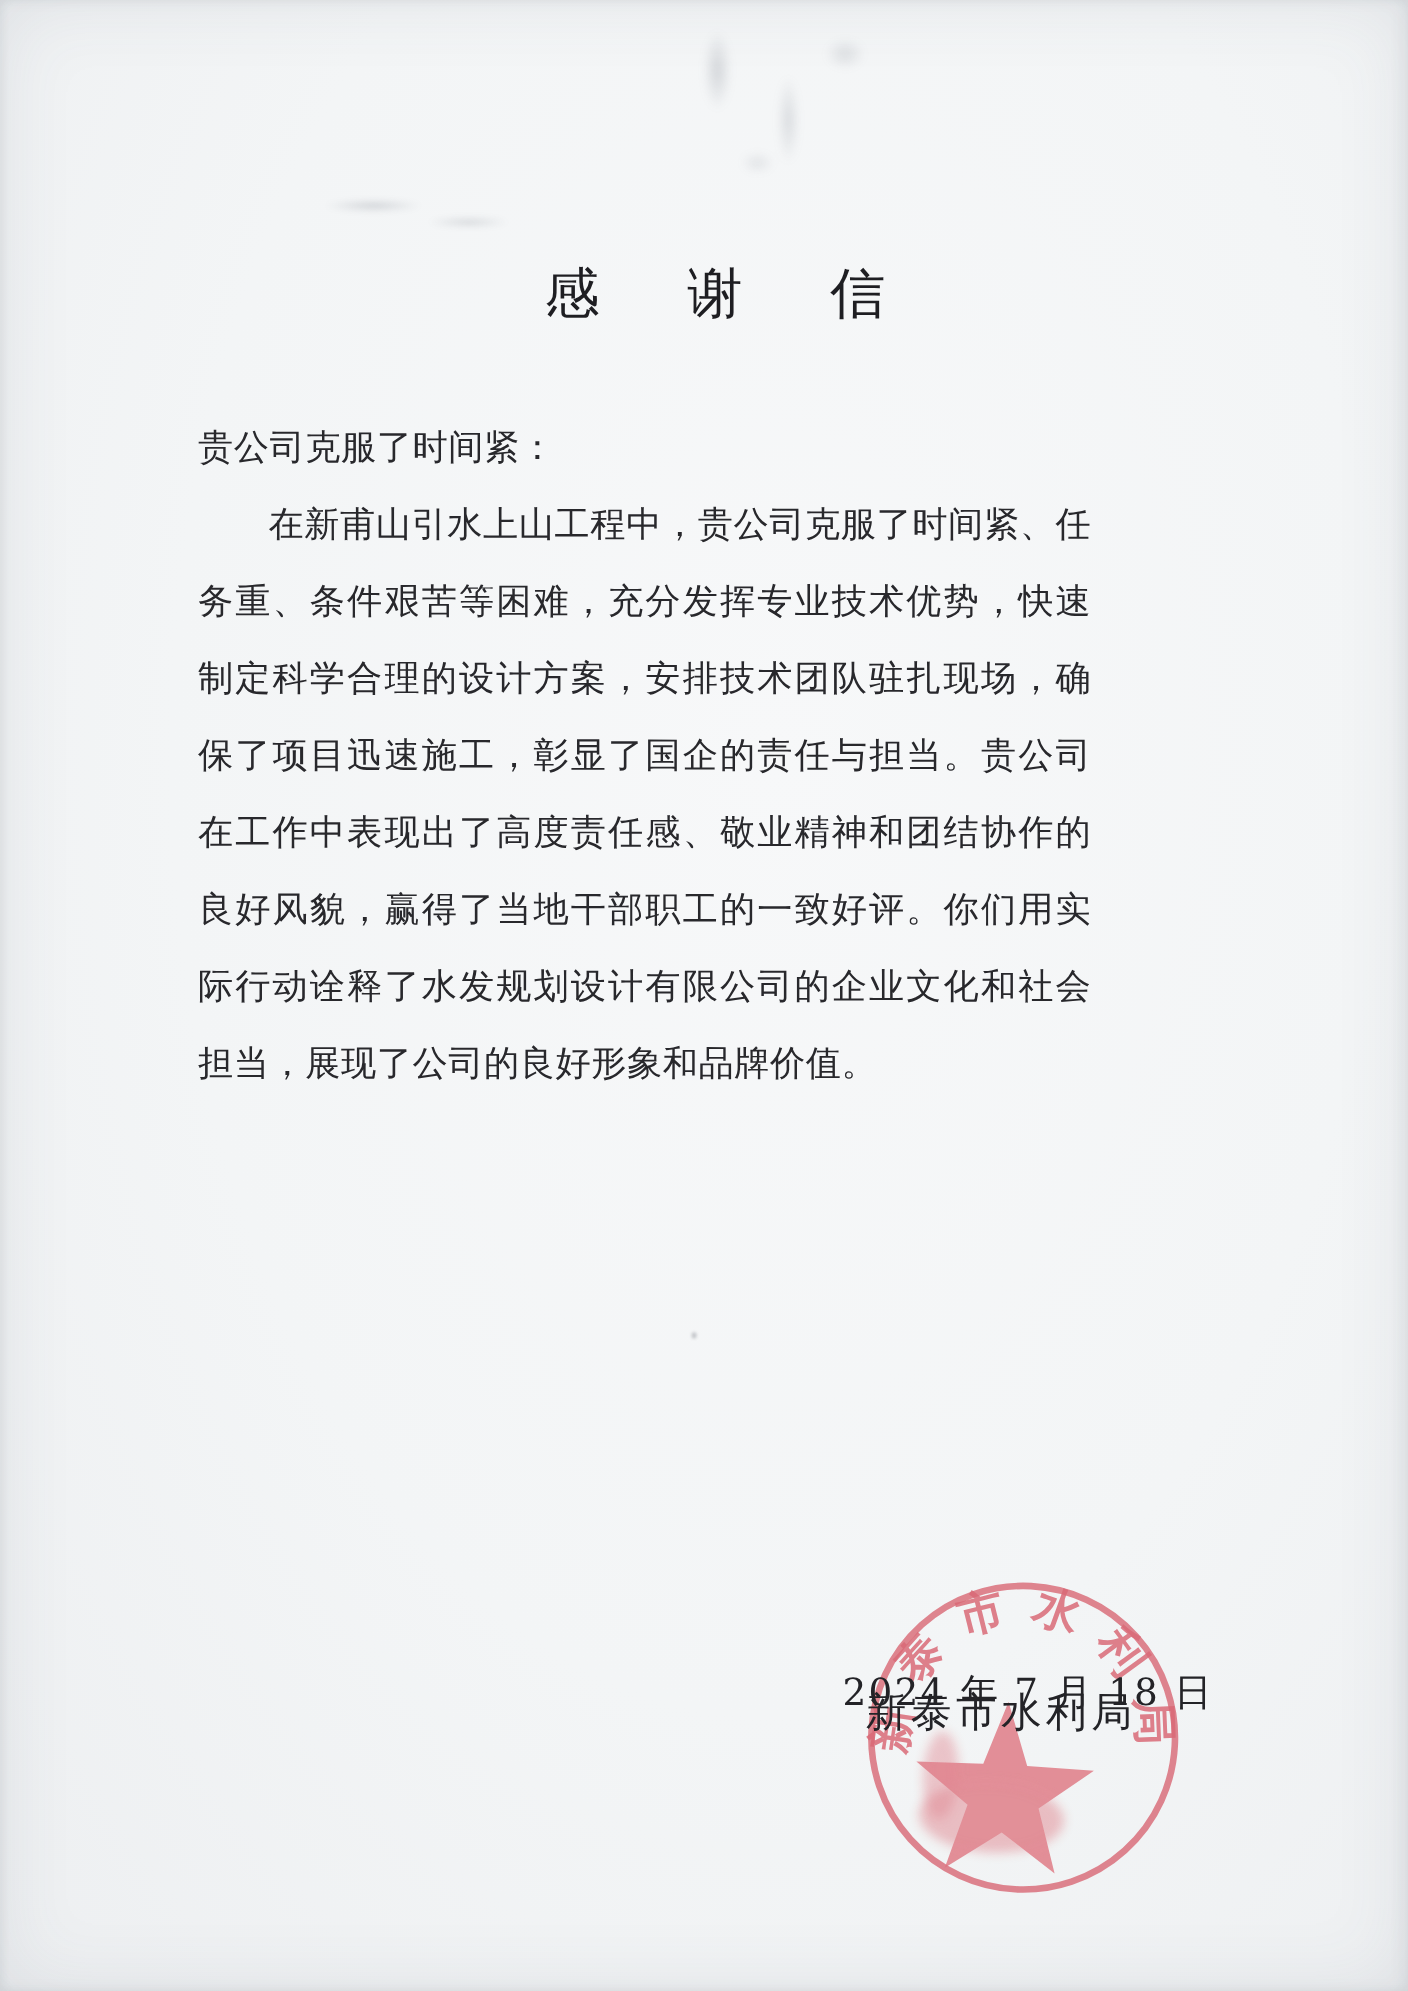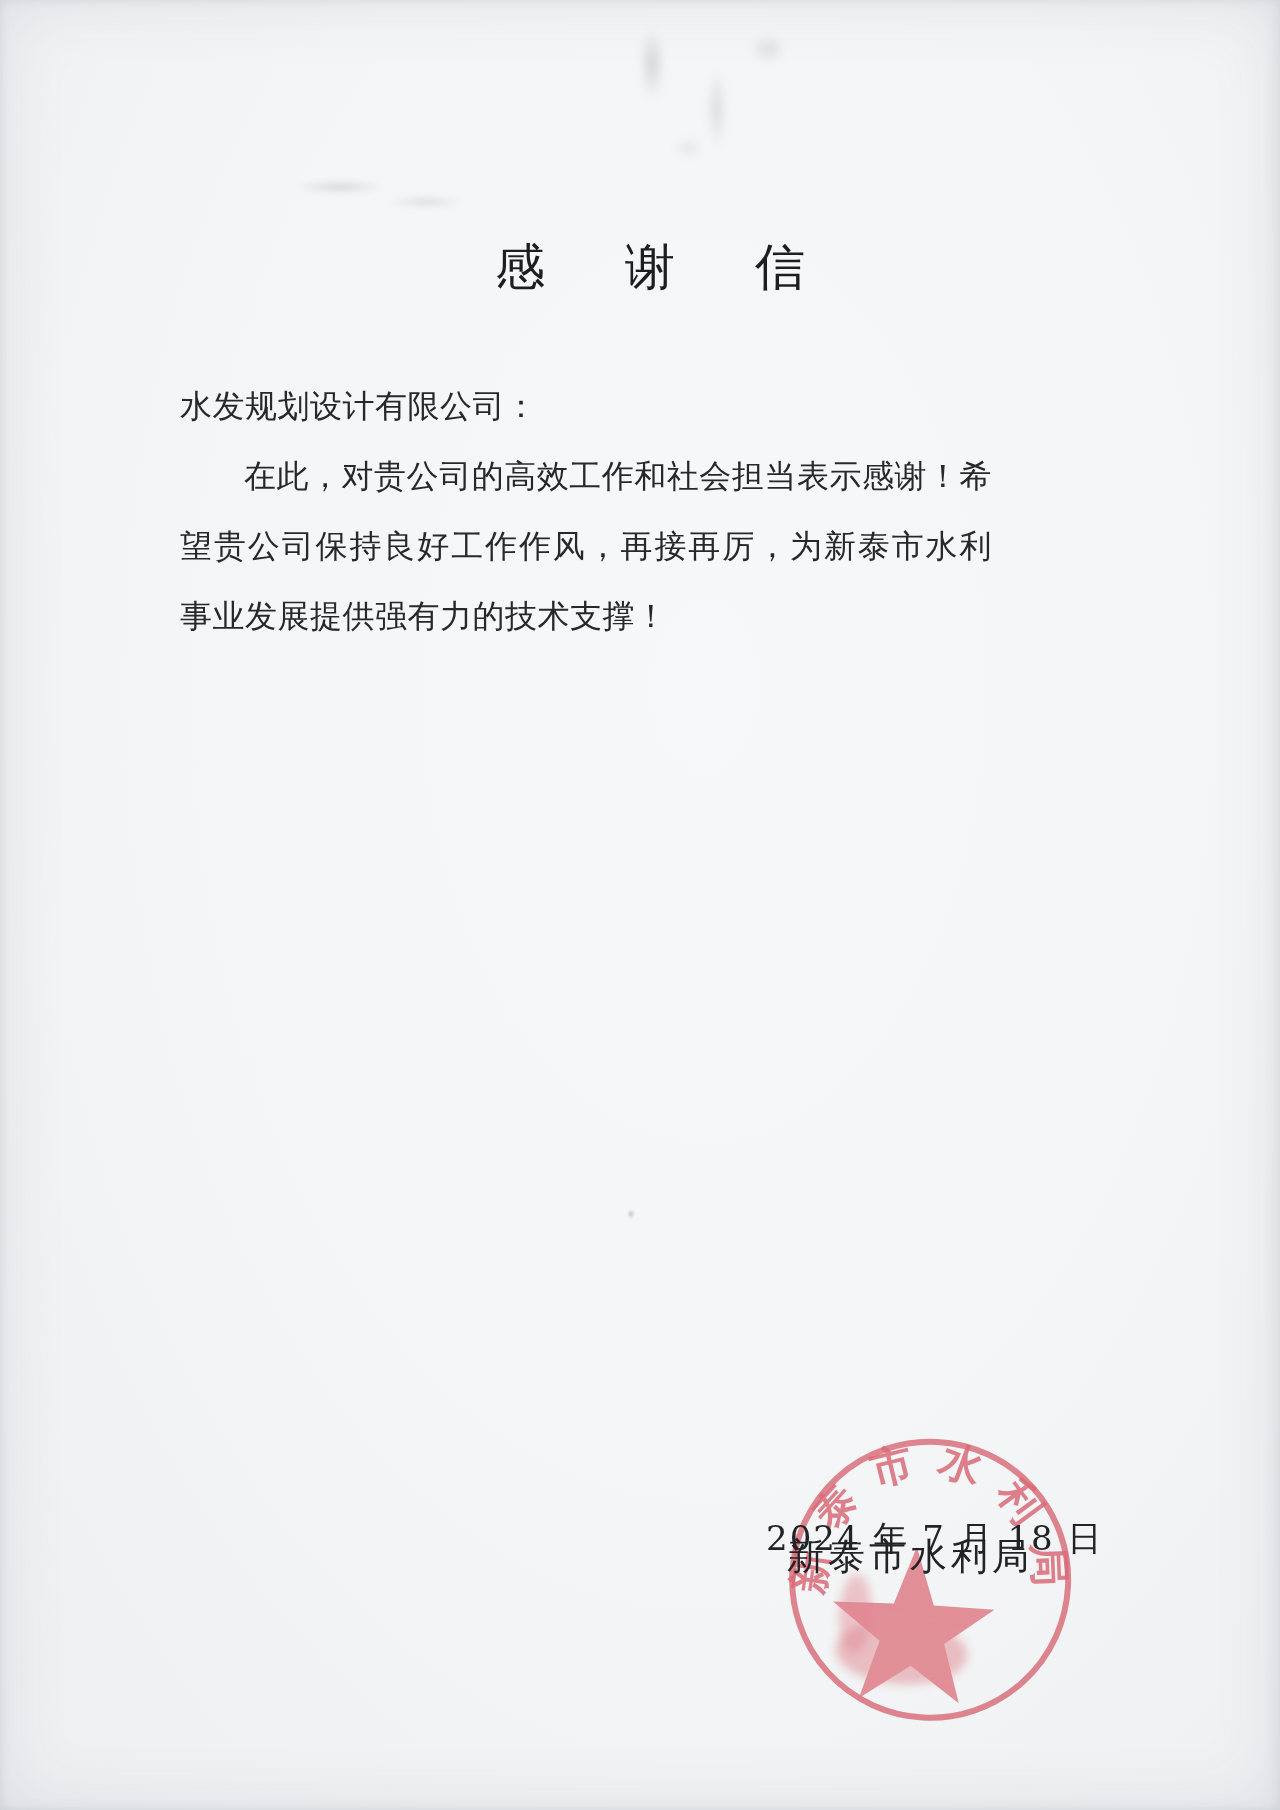--- a/index.html
+++ b/index.html
@@ -78,22 +78,22 @@
 
 <div class="page">
 
   <div class="artifact a1"></div>
   <div class="artifact a2"></div>
   <div class="artifact a3"></div>
 
   <h1 class="title">感 谢 信</h1>
 
   <div class="body-text">
-    <p class="salutation">水发规划设计有限公司：</p>
-    <p class="para">在此，对贵公司的高效工作和社会担当表示感谢！希望贵公司保持良好工作作风，再接再厉，为新泰市水利事业发展提供强有力的技术支撑！</p>
+    <p class="salutation">贵公司克服了时间紧：</p>
+    <p class="para">在新甫山引水上山工程中，贵公司克服了时间紧、任务重、条件艰苦等困难，充分发挥专业技术优势，快速制定科学合理的设计方案，安排技术团队驻扎现场，确保了项目迅速施工，彰显了国企的责任与担当。贵公司在工作中表现出了高度责任感、敬业精神和团结协作的良好风貌，赢得了当地干部职工的一致好评。你们用实际行动诠释了水发规划设计有限公司的企业文化和社会担当，展现了公司的良好形象和品牌价值。</p>
   </div>
 
   <svg class="stamp-svg" viewBox="0 0 340 310" xmlns="http://www.w3.org/2000/svg">
     <defs>
       <filter id="sealBlur" x="-40%" y="-40%" width="180%" height="180%">
         <feGaussianBlur stdDeviation="5"></feGaussianBlur>
       </filter>
     </defs>
 
     <circle cx="165" cy="152" r="138" fill="none" stroke="#d75f6d" stroke-width="6" opacity="0.82"></circle>

